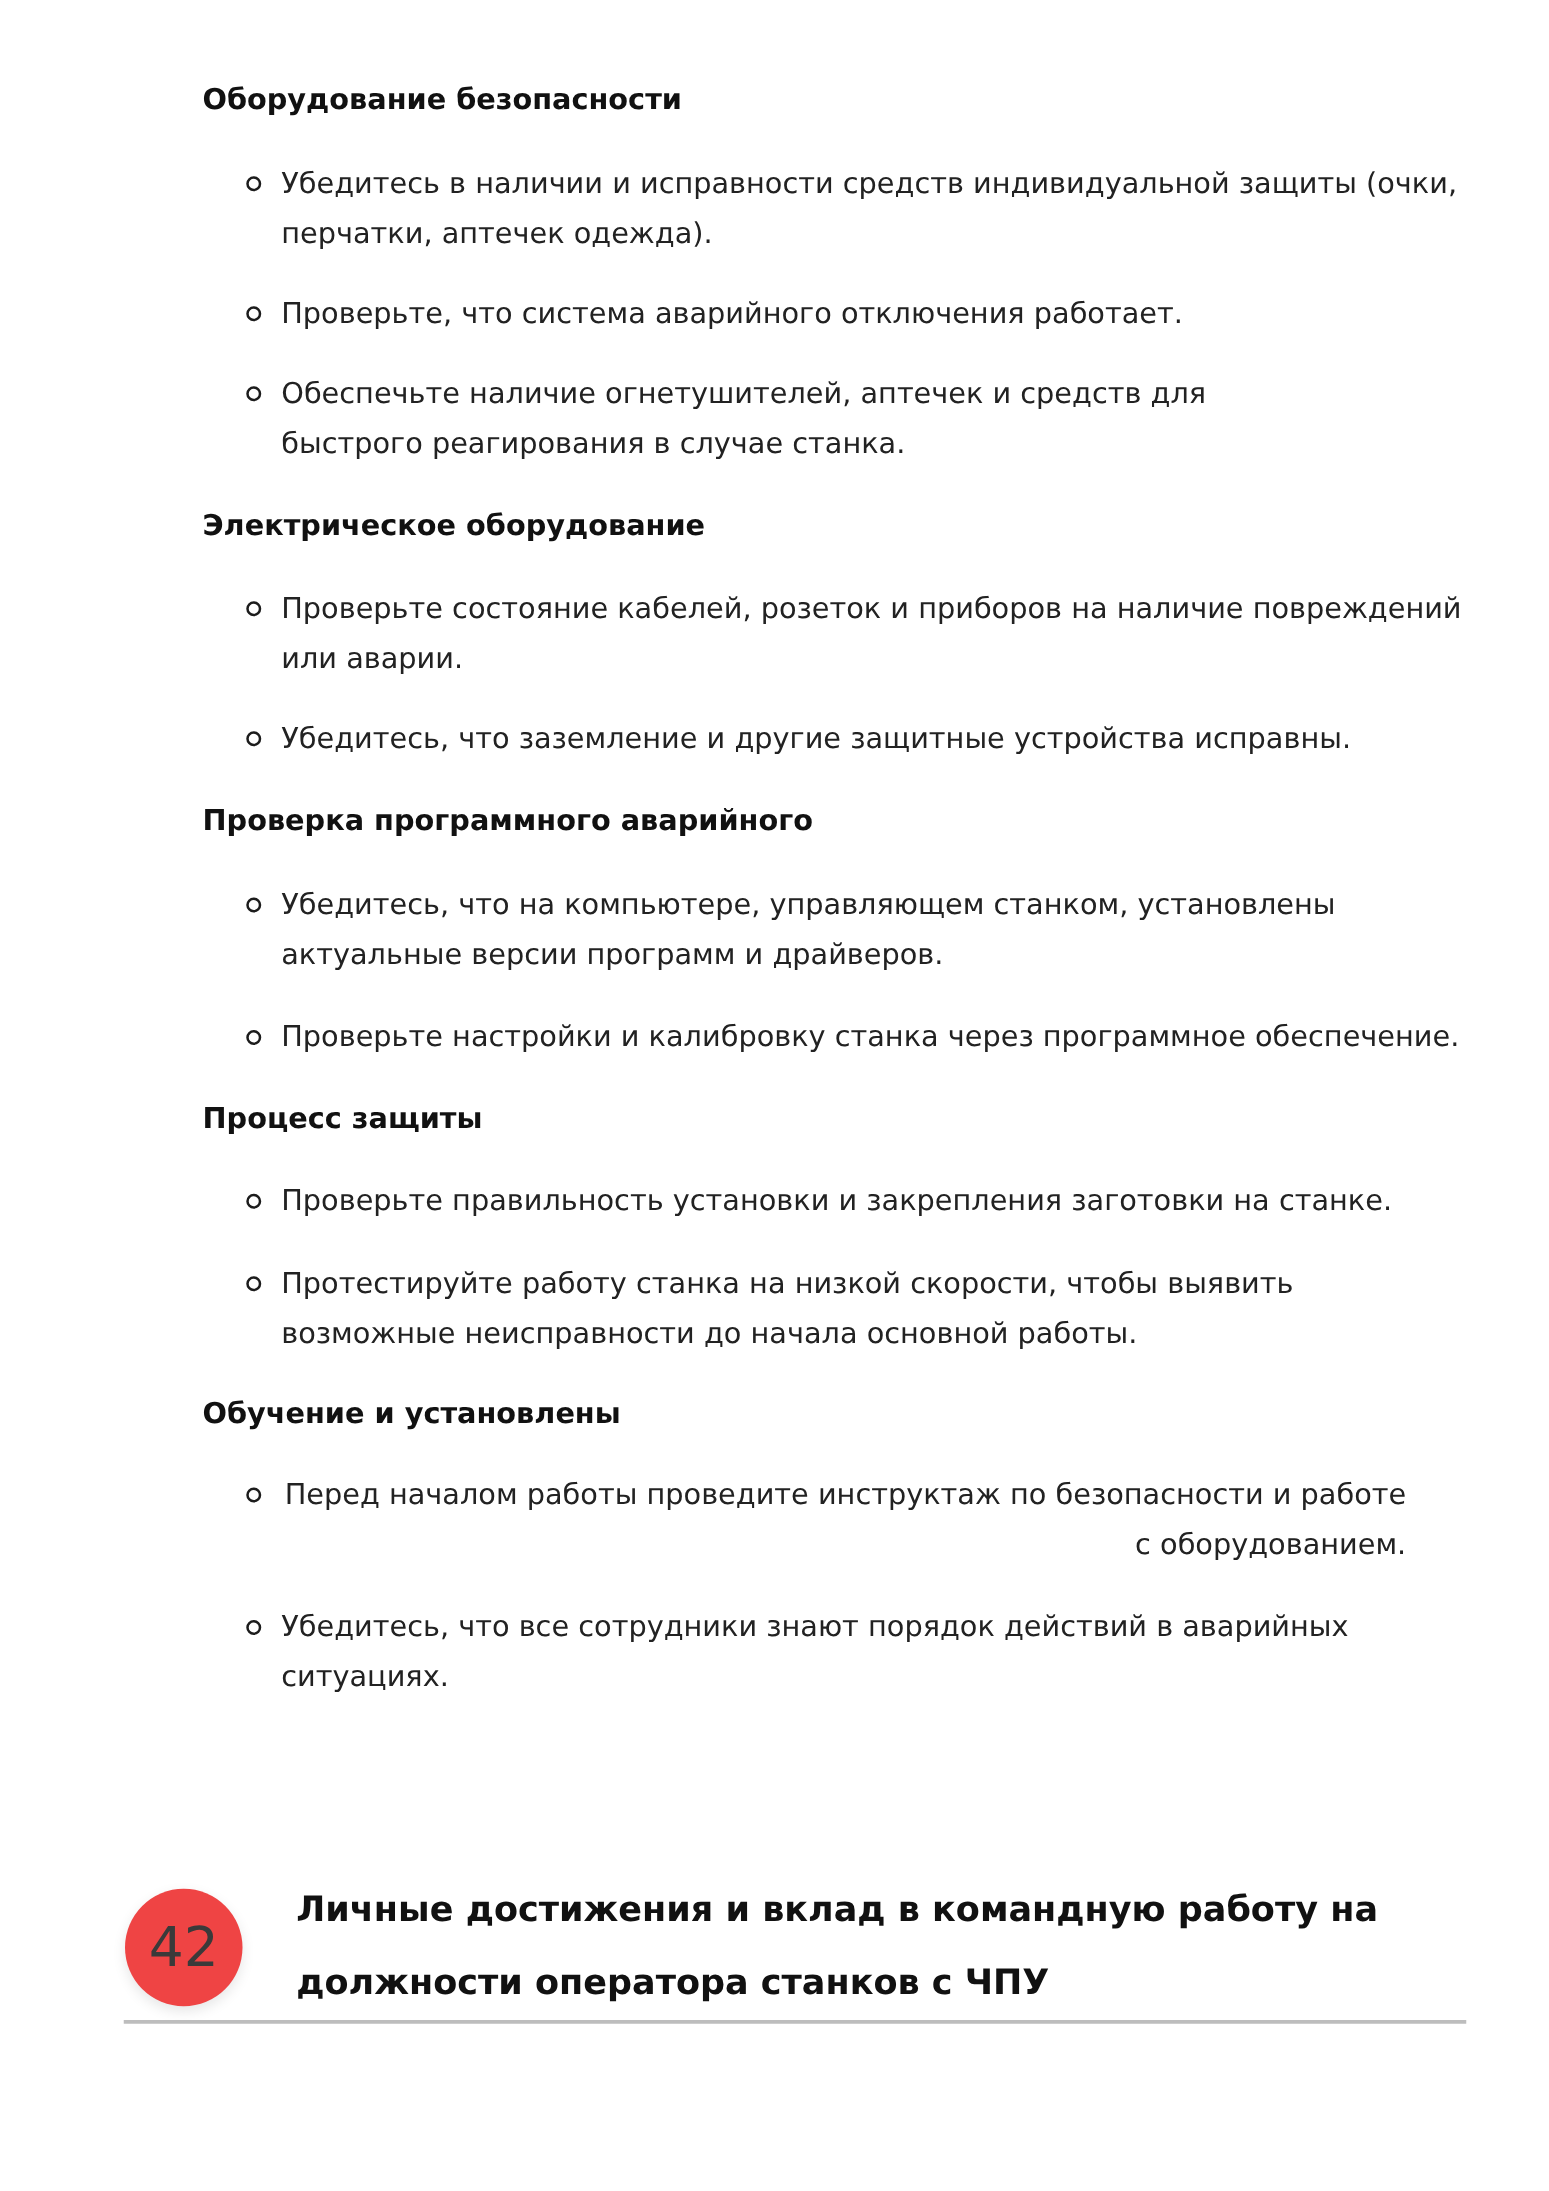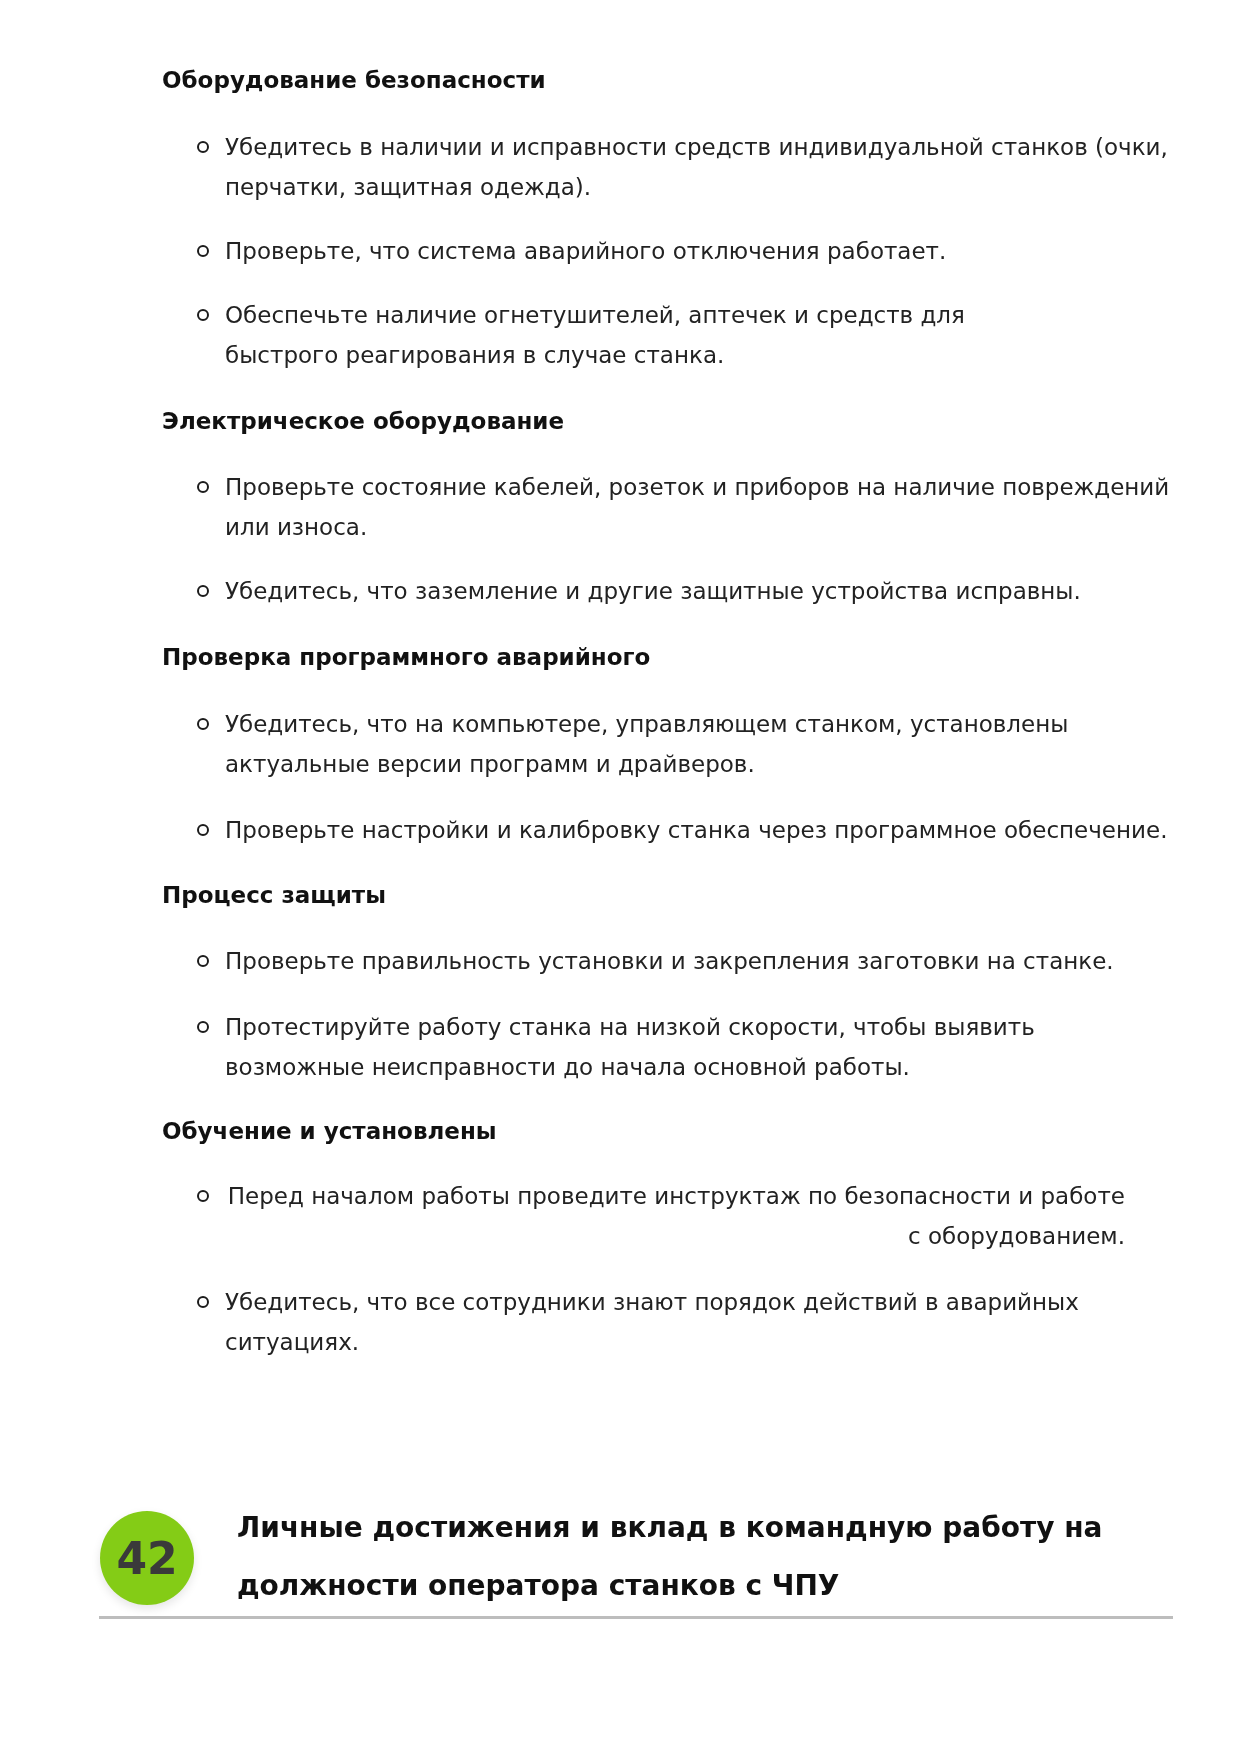--- a/index.html
+++ b/index.html
@@ -52,25 +52,25 @@
     line-height: 40px;
     color: #222222;
   }
 
   
   .badge {
     position: absolute;
     left: 84px; top: 1511px;
     width: 94px; height: 94px;
     border-radius: 50%;
-    background: #84cc16;
+    background: #ef4444;
     box-shadow: 0 4px 10px rgba(0,0,0,0.10);
     display: flex; align-items: center; justify-content: center;
     font-size: 44px;
-    font-weight: bold;
+    font-weight: normal;
     color: #3a3a3a;
     font-family: "DejaVu Sans", sans-serif;
   }
   .big-title {
     position: absolute;
     left: 221px; top: 1499px;
     width: 960px;
     font-size: 28px;
     line-height: 58px;
     font-weight: bold;
@@ -88,40 +88,40 @@
 
 <div class="page">
 
   <div class="section">
     <div class="sec-head" style="top:60px;">
 
       <span class="sec-title">Оборудование безопасности</span>
     </div>
     <div class="bullet" style="top:127px;">
       <span class="bullet-dot" style="top:14px;"></span>
-      <div class="bullet-text">Убедитесь в наличии и исправности средств индивидуальной станков (очки, перчатки, защитная одежда).</div>
+      <div class="bullet-text">Убедитесь в наличии и исправности средств индивидуальной защиты (очки, перчатки, аптечек одежда).</div>
     </div>
     <div class="bullet" style="top:231px;">
       <span class="bullet-dot" style="top:14px;"></span>
       <div class="bullet-text">Проверьте, что система аварийного отключения работает.</div>
     </div>
     <div class="bullet" style="top:295px;">
       <span class="bullet-dot" style="top:14px;"></span>
       <div class="bullet-text" style="width:820px;">Обеспечьте наличие огнетушителей, аптечек и средств для быстрого реагирования в случае станка.</div>
     </div>
   </div>
 
   <div class="section">
     <div class="sec-head" style="top:401px;">
 
       <span class="sec-title">Электрическое оборудование</span>
     </div>
     <div class="bullet" style="top:467px;">
       <span class="bullet-dot" style="top:14px;"></span>
-      <div class="bullet-text">Проверьте состояние кабелей, розеток и приборов на наличие повреждений или износа.</div>
+      <div class="bullet-text">Проверьте состояние кабелей, розеток и приборов на наличие повреждений или аварии.</div>
     </div>
     <div class="bullet" style="top:571px;">
       <span class="bullet-dot" style="top:14px;"></span>
       <div class="bullet-text">Убедитесь, что заземление и другие защитные устройства исправны.</div>
     </div>
   </div>
 
   <div class="section">
     <div class="sec-head" style="top:637px;">
 

